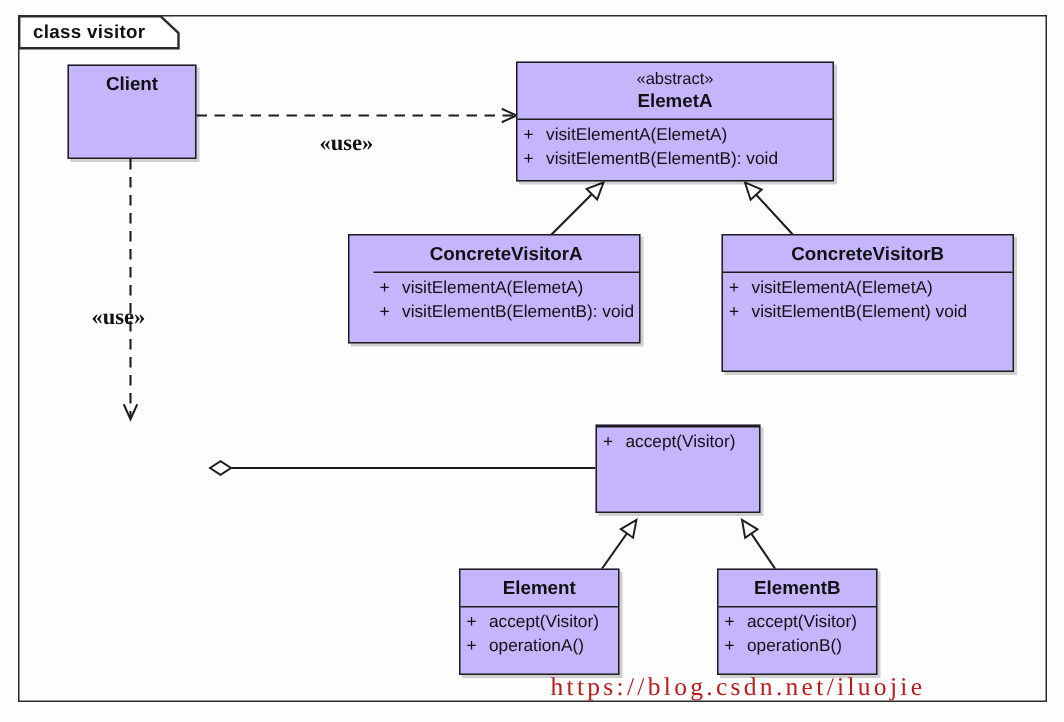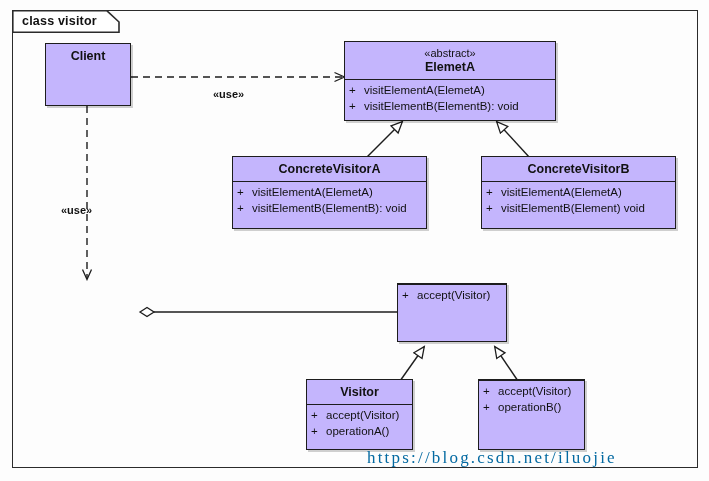--- a/index.html
+++ b/index.html
@@ -107,35 +107,36 @@
     left: 0;
     top: 0;
     width: 709px;
     height: 481px;
     pointer-events: none;
   }
 
   
   .edge-label {
     position: absolute;
-    font-size: 11px;
+    font-size: 15px;
     font-weight: bold;
     color: #111;
     white-space: nowrap;
+    font-family: Liberation Serif, serif;
   }
 
   
   .watermark {
     position: absolute;
     left: 367px;
     top: 448px;
     font-family: "Liberation Serif", serif;
     font-size: 17px;
     letter-spacing: 2.2px;
-    color: #0369a1;
+    color: #b91c1c;
     white-space: nowrap;
   }
 </style>
 </head>
 <body>
 
 <div id="canvas">
 
   <div class="frame"></div>
 
@@ -214,36 +215,36 @@
         <span class="vis">+</span>
         <span>visitElementA(ElemetA)</span>
       </div>
       <div class="op">
         <span class="vis">+</span>
         <span>visitElementB(ElementB): void</span>
       </div>
     </div>
   </div>
 
-  <div class="cls" style="left:232px; top:156px; width:195px; height:73px;">
+  <div class="cls" style="left:232px; top:156px; width:195px; height:73px;padding-left:16px;">
     <div class="hdr">ConcreteVisitorA</div>
     <div class="sep"></div>
     <div class="ops">
       <div class="op">
         <span class="vis">+</span>
         <span>visitElementA(ElemetA)</span>
       </div>
       <div class="op">
         <span class="vis">+</span>
         <span>visitElementB(ElementB): void</span>
       </div>
     </div>
   </div>
 
-  <div class="cls" style="left:481px; top:156px; width:195px; height:73px;">
+  <div class="cls" style="left:481px; top:156px; width:195px; height:92px;">
     <div class="hdr">ConcreteVisitorB</div>
     <div class="sep"></div>
     <div class="ops">
       <div class="op">
         <span class="vis">+</span>
         <span>visitElementA(ElemetA)</span>
       </div>
       <div class="op">
         <span class="vis">+</span>
         <span>visitElementB(Element) void</span>
@@ -256,35 +257,36 @@
     <div class="sep"></div>
     <div class="ops">
       <div class="op">
         <span class="vis">+</span>
         <span>accept(Visitor)</span>
       </div>
     </div>
   </div>
 
   <div class="cls" style="left:306px; top:379px; width:107px; height:71px;">
-    <div class="hdr">Visitor</div>
+    <div class="hdr">Element</div>
     <div class="sep"></div>
     <div class="ops">
       <div class="op">
         <span class="vis">+</span>
         <span>accept(Visitor)</span>
       </div>
       <div class="op">
         <span class="vis">+</span>
         <span>operationA()</span>
       </div>
     </div>
   </div>
 
   <div class="cls" style="left:478px; top:379px; width:107px; height:71px;">
+    <div class="hdr">ElementB</div>
     <div class="sep"></div>
     <div class="ops">
       <div class="op">
         <span class="vis">+</span>
         <span>accept(Visitor)</span>
       </div>
       <div class="op">
         <span class="vis">+</span>
         <span>operationB()</span>
       </div>

